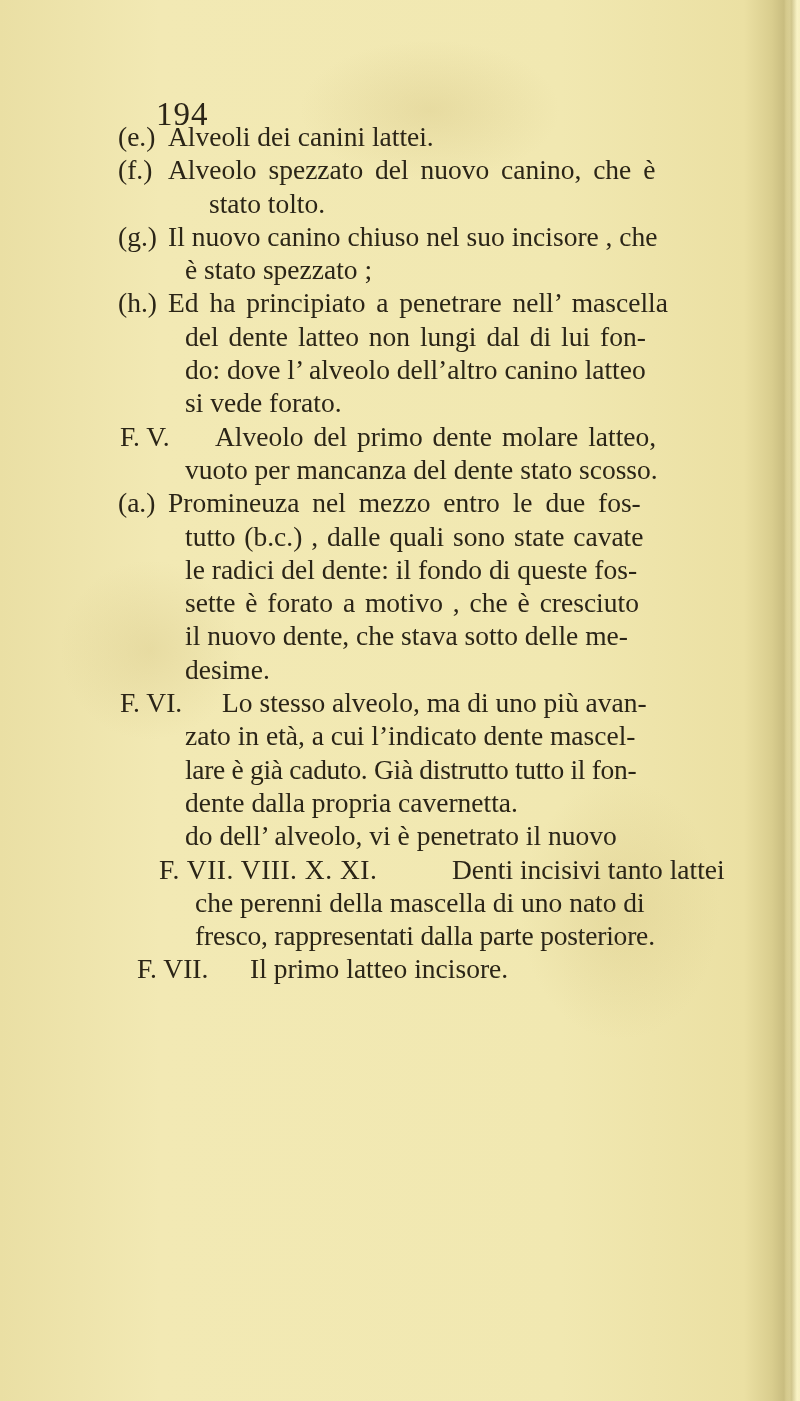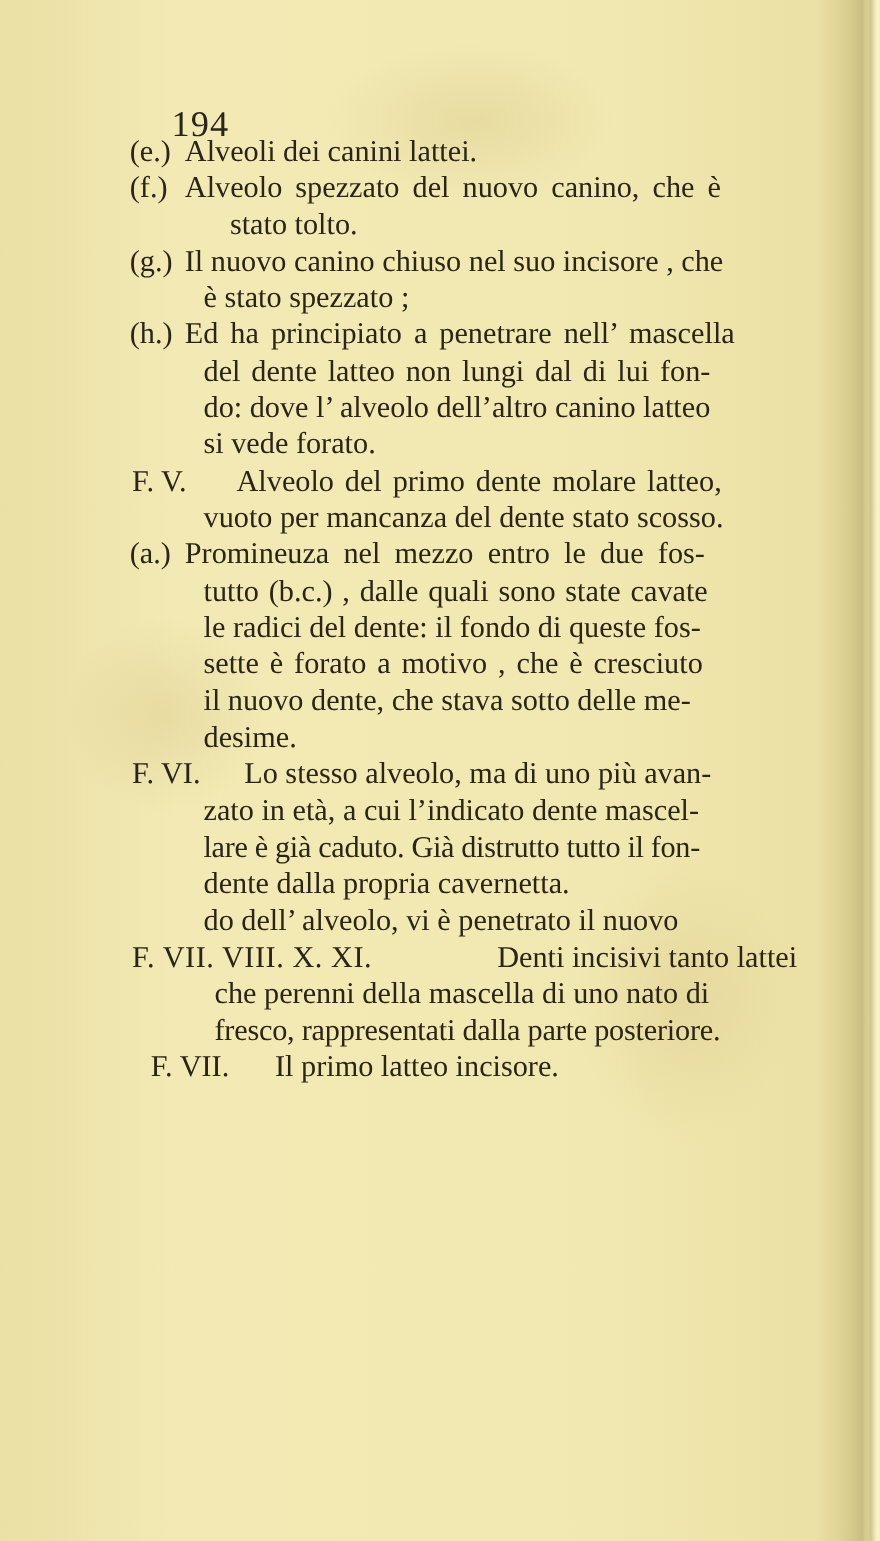--- a/index.html
+++ b/index.html
@@ -138,21 +138,21 @@
     <div class="line">
       <span class="text cont" style="left:185px;">dente dalla propria cavernetta.</span>
     </div>
     <div class="line">
       <span class="text cont" style="left:185px;">do dell’ alveolo, vi è penetrato il nuovo</span>
     </div>
   </div>
 
   <div class="entry">
     <div class="line">
-      <span class="label fig" style="letter-spacing:0.5px;">F. VII. VIII. X. XI.</span>
+      <span class="label fig" style="letter-spacing:0.5px;margin-left:39px;">F. VII. VIII. X. XI.</span>
       <span class="text" style="left:452px;">Denti incisivi tanto lattei</span>
     </div>
     <div class="line">
       <span class="text cont" style="left:195px;">che perenni della mascella di uno nato di</span>
     </div>
     <div class="line">
       <span class="text cont" style="left:195px;letter-spacing:-0.2px;">fresco, rappresentati dalla parte posteriore.</span>
     </div>
   </div>
 

